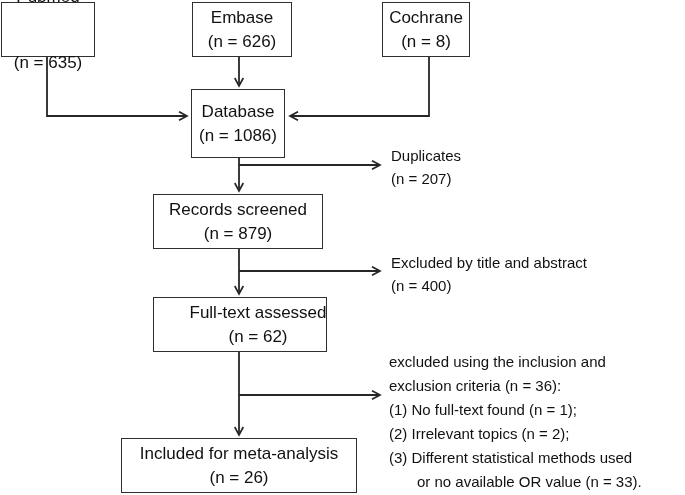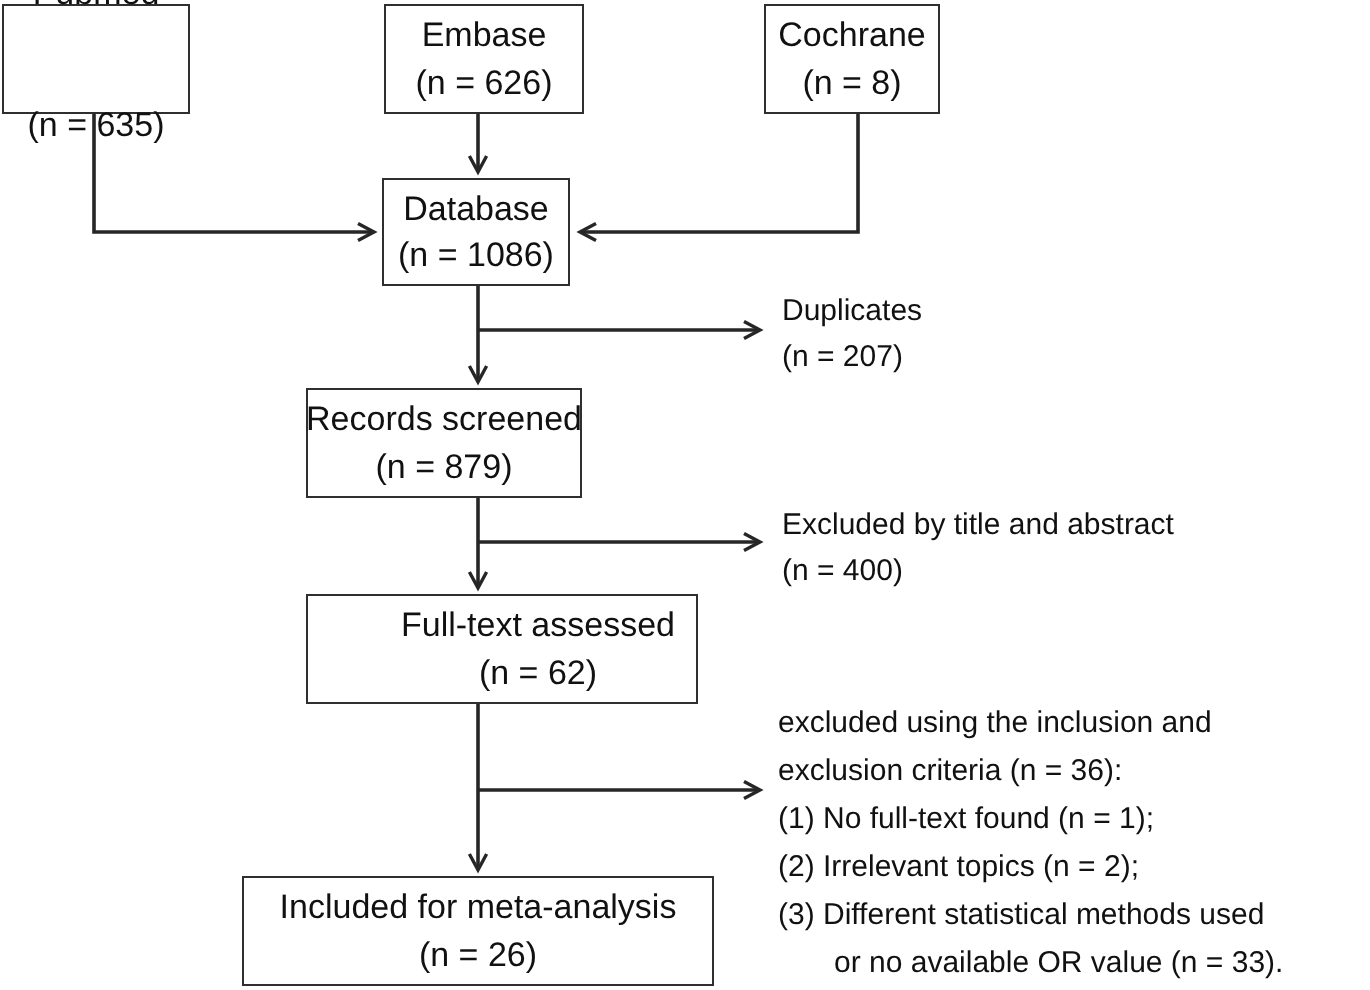--- a/index.html
+++ b/index.html
@@ -28,23 +28,23 @@
     text-align: center;
     font-size: 17px;
     line-height: 23.5px;
     z-index: 2;
   }
   .box span { display: block; white-space: nowrap; }
 
   #box-pubmed    { left: 1px;   top: 2px;   width: 94px;  height: 55px; gap: 43px; }
   #box-embase    { left: 192px; top: 2px;   width: 100px;  height: 55px; }
   #box-cochrane  { left: 382px; top: 2px;   width: 88px;  height: 55px; }
-  #box-database  { left: 191px; top: 89px;  width: 94px;  height: 54px; }
-  #box-records   { left: 153px; top: 194px; width: 138px; height: 55px; }
-  #box-fulltext  { left: 153px; top: 297px; width: 196px; height: 55px; padding-left: 36px; }
+  #box-database  { left: 191px; top: 89px;  width: 94px;  height: 69px; }
+  #box-records   { left: 153px; top: 194px; width: 170px; height: 55px; }
+  #box-fulltext  { left: 153px; top: 297px; width: 174px; height: 55px; padding-left: 36px; }
   #box-included  { left: 121px; top: 438px; width: 236px; height: 55px; }
 
   .side-note {
     position: absolute;
     font-size: 15px;
     white-space: nowrap;
     z-index: 2;
   }
   #note-duplicates { left: 391px; top: 144px; line-height: 23px; }
   #note-excluded   { left: 391px; top: 251px; line-height: 23px; }

